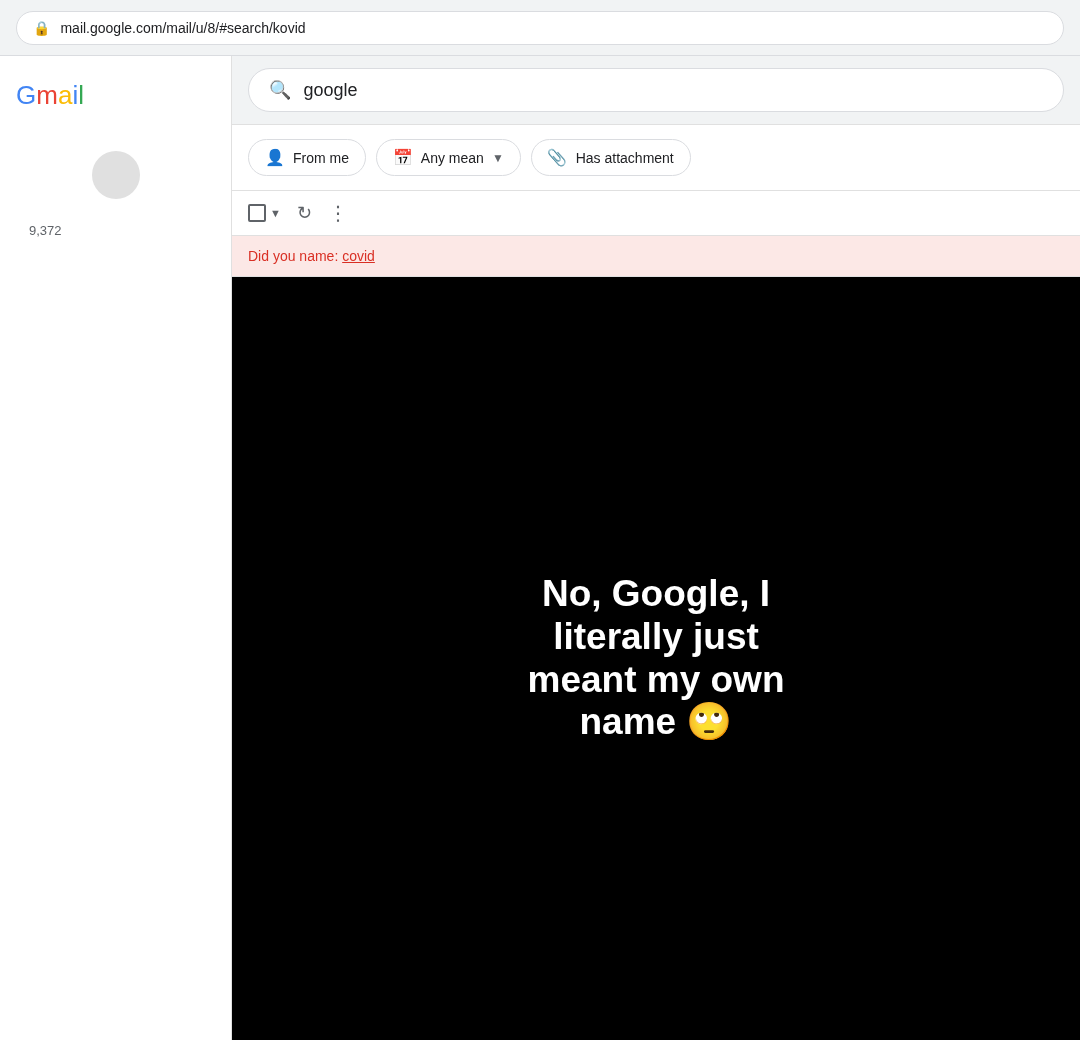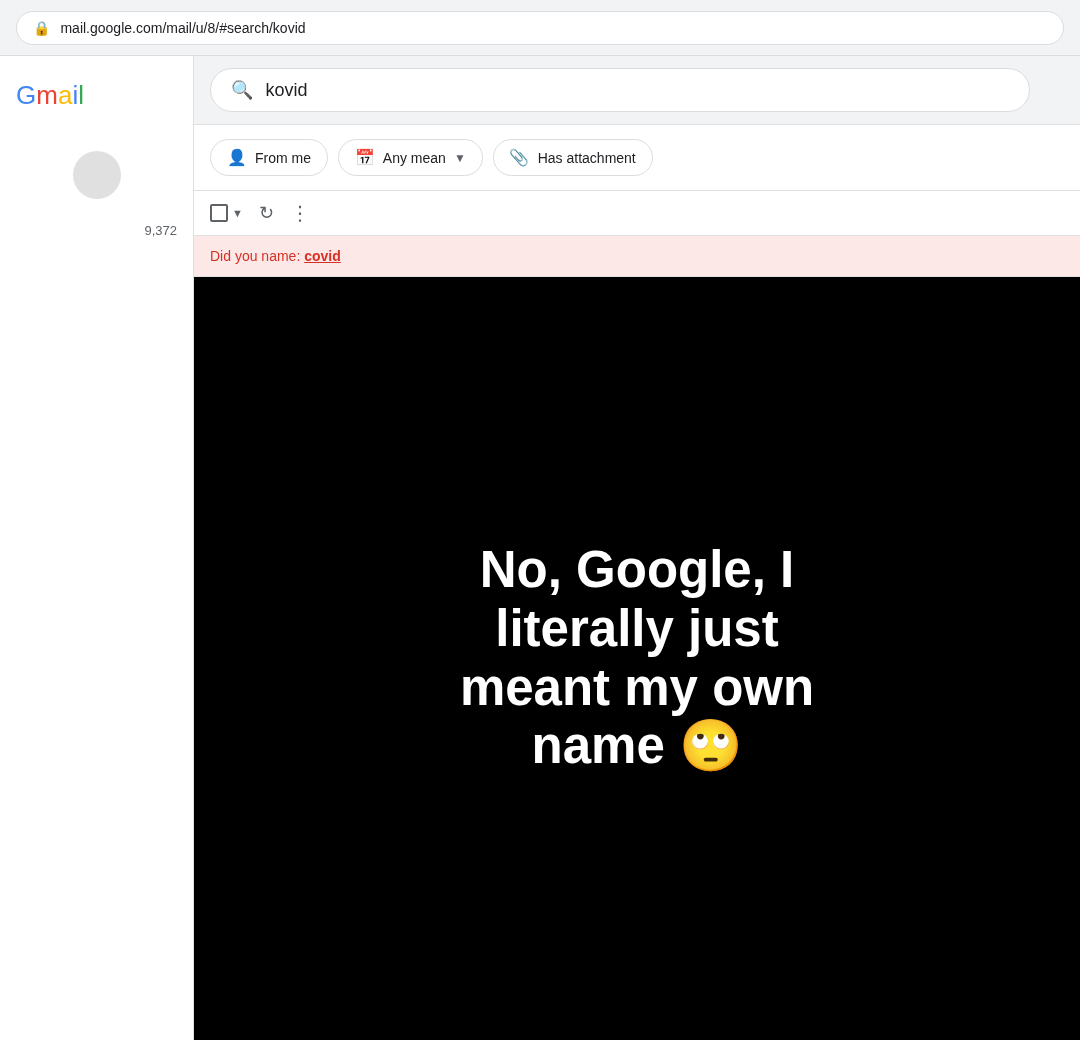--- a/index.html
+++ b/index.html
@@ -42,21 +42,21 @@
 
     
     .gmail-container {
       display: flex;
       height: calc(1040px - 56px);
       background: white;
     }
 
     
     .sidebar {
-      width: 194px;
+      width: 232px;
       background: white;
       padding: 16px 0;
       flex-shrink: 0;
       border-right: 1px solid #e0e0e0;
     }
     .gmail-logo {
       font-size: 26px;
       font-weight: 400;
       color: #5f6368;
       padding: 8px 16px 24px 16px;
@@ -65,24 +65,24 @@
       color: #EA4335;
     }
     .avatar-circle {
       width: 48px;
       height: 48px;
       border-radius: 50%;
       background: #e0e0e0;
       margin: 16px auto;
     }
     .result-count {
-      text-align: right;
+      text-align: left;
       font-size: 13px;
       color: #5f6368;
-      padding: 8px 16px;
+      padding: 8px 29px;
       font-weight: 500;
     }
 
     
     .main-content {
       flex: 1;
       display: flex;
       flex-direction: column;
       background: white;
     }
@@ -185,34 +185,34 @@
     .did-you-mean {
       padding: 12px 16px;
       font-size: 14px;
       color: #d93025;
       background: #fce8e6;
       border-bottom: 1px solid #e0e0e0;
     }
     .did-you-mean a {
       color: #d93025;
       text-decoration: underline;
-      font-weight: 700;
+      font-weight: 400;
     }
 
     
     .meme-section {
       flex: 1;
       background: black;
       display: flex;
       align-items: center;
       justify-content: center;
     }
     .meme-text {
       color: white;
-      font-size: 51px;
+      font-size: 37px;
       font-weight: 900;
       text-align: center;
       line-height: 1.15;
       max-width: 700px;
       font-family: 'Arial Black', 'Arial', sans-serif;
       padding: 20px;
     }
   </style>
 </head>
 <body>
@@ -232,21 +232,21 @@
     </div>
     <div class="avatar-circle"></div>
     <div class="result-count">9,372</div>
   </div>
 
   <div class="main-content">
 
     <div class="search-bar-area">
       <div class="search-box">
         <span class="search-icon-svg">🔍</span>
-        <span class="search-input-text">kovid</span>
+        <span class="search-input-text">google</span>
       </div>
     </div>
 
     <div class="filter-row">
       <div class="chip">
         <span class="chip-icon" style="color:#1a73e8;">👤</span>
         <span>From me</span>
       </div>
       <div class="chip">
         <span class="chip-icon" style="color:#1a73e8;">📅</span>

